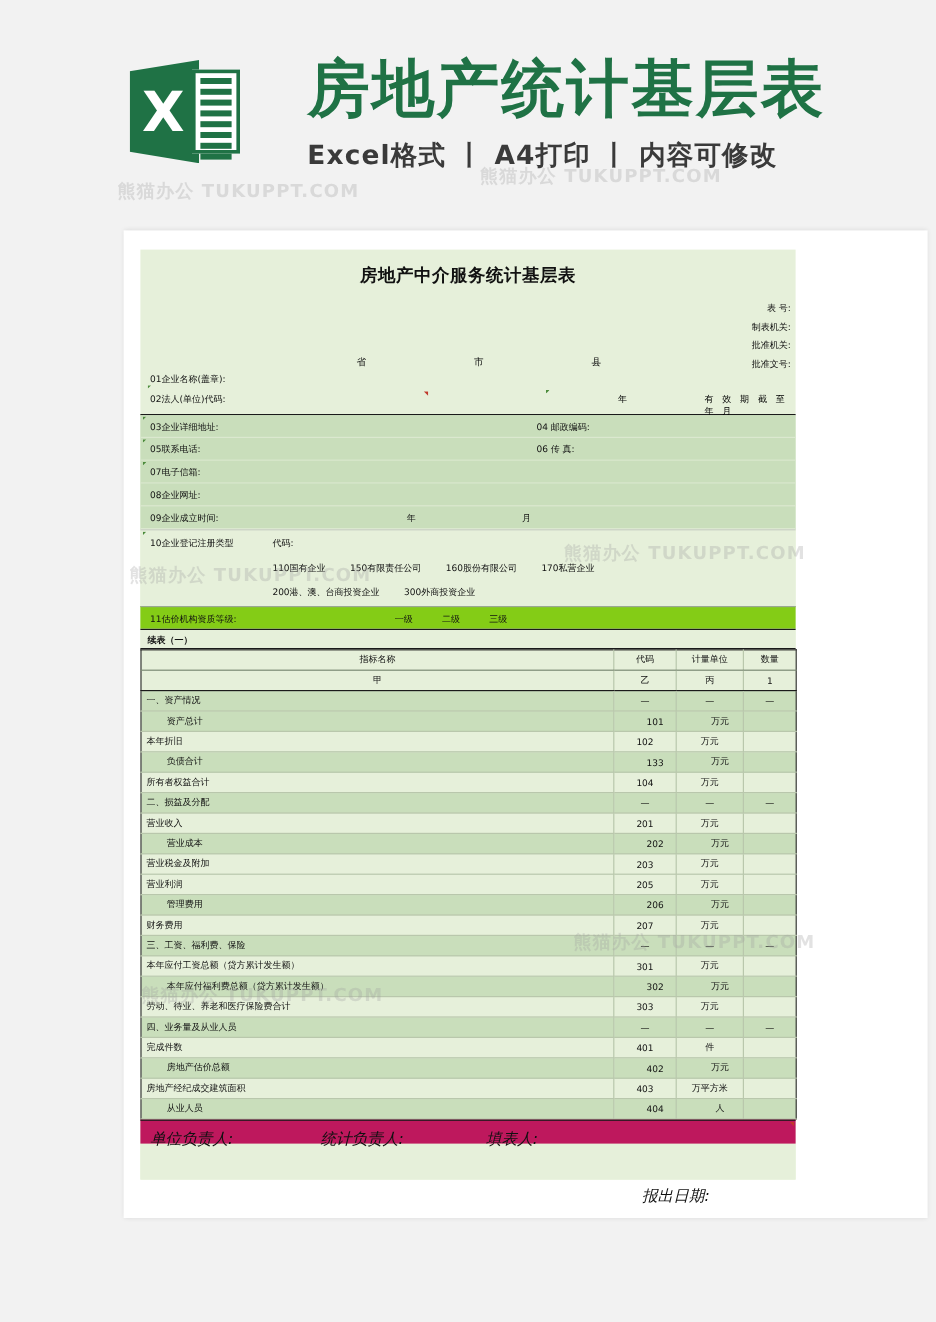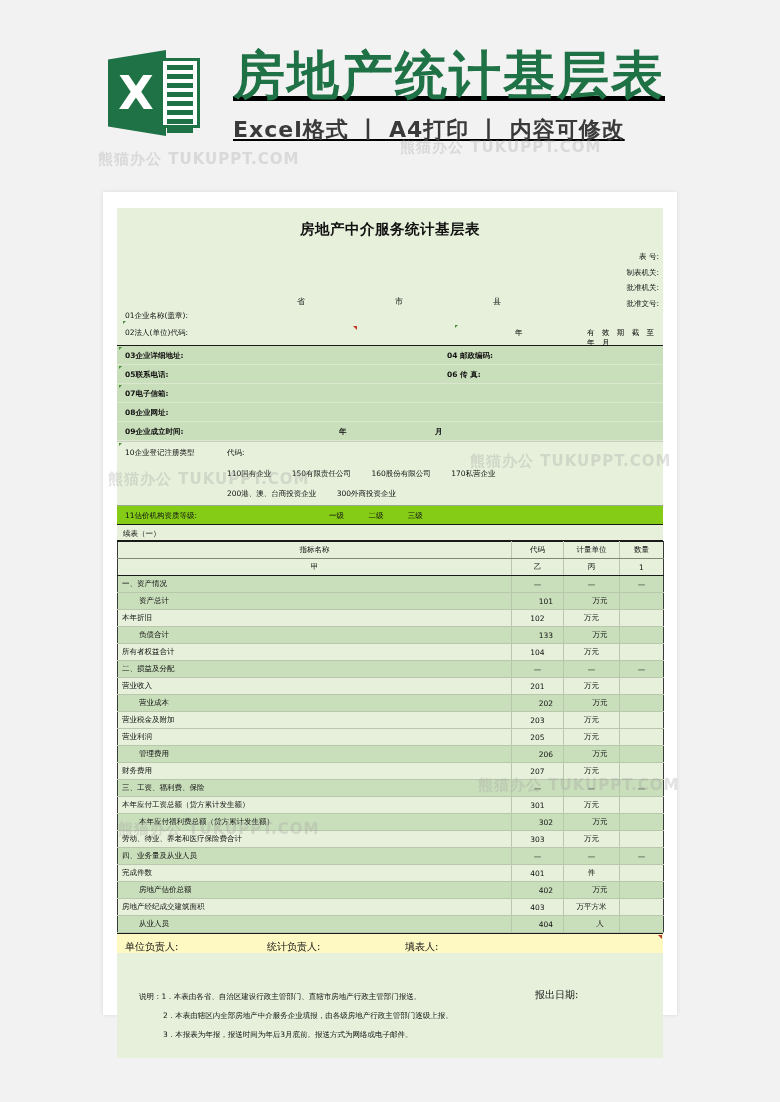--- a/index.html
+++ b/index.html
@@ -55,21 +55,21 @@
     border: 3px solid #1f7245;
   }
   .xls-logo .doc-right i {
     display: block;
     height: 5px;
     background: #1f7245;
     margin: 4px 4px 0 4px;
   }
   .xls-logo .doc-right i:first-child { margin-top: 4px; }
 
-  .banner-text { margin-left: 25px; padding-top: 2px; text-decoration: underline; }
+  .banner-text { margin-left: 48px; padding-top: 2px; }
   .banner-title {
     font-size: 52px;
     font-weight: bold;
     color: #1f7245;
     letter-spacing: 2px;
     line-height: 1.05;
     white-space: nowrap;
   }
   .banner-sub {
     margin-top: 12px;
@@ -89,21 +89,21 @@
     letter-spacing: 1px;
     pointer-events: none;
     white-space: nowrap;
     font-family: "DejaVu Sans", "Liberation Sans", sans-serif;
   }
 
   
   .page {
     position: absolute;
     left: 103px; top: 192px;
-    width: 574px; height: 823px;
+    width: 670px; height: 823px;
     background: #ffffff;
     box-shadow: 0 0 4px rgba(0,0,0,0.10);
   }
   .sheet {
     position: absolute;
     left: 14px; top: 16px;
     width: 546px;
     background: #e6f0da;
   }
 
@@ -153,21 +153,20 @@
 
   
   .lined { border-top: 1.4px solid #1a1a1a; }
   .frow {
     position: relative;
     height: 19px;
     background: #c9debb;
     border-bottom: 1px solid #dbe8cf;
     font-size: 7.5px;
     color: #111;
-    font-weight: bold;
   }
   .frow .lab { position: absolute; left: 8px; top: 5px; }
   .frow .lab2 { position: absolute; left: 330px; top: 5px; }
   .frow .mid { position: absolute; left: 222px; top: 5px; }
   .frow .mid2 { position: absolute; left: 318px; top: 5px; }
 
   .regblock {
     position: relative;
     background: #e6f0da;
     border-top: 1px solid #c9cfc2;
@@ -196,21 +195,21 @@
 
   .controw {
     position: relative;
     height: 17px;
     background: #e6f0da;
     border-top: 1.4px solid #1a1a1a;
     border-bottom: 1.4px solid #1a1a1a;
     font-size: 7.5px;
     color: #111;
   }
-  .controw .lab { position: absolute; left: 6px; top: 4px; }
+  .controw .lab { position: absolute; left: 6px; top: 4px; font-weight: bold; }
 
   
   table.main {
     width: 100%;
     border-collapse: collapse;
     table-layout: fixed;
     font-size: 7.5px;
     color: #111;
   }
   table.main col.c-name { width: 394px; }
@@ -245,24 +244,25 @@
   table.main td.code, table.main th.code { border-left: 1.4px solid #3a3a3a; text-align: center; }
   table.main td.qty,  table.main th.qty  { border-left: 1.4px solid #6b7a63; }
   table.main td.unit, table.main th.unit { border-left: 1px solid #b9c7ac; }
   table.main td:last-child, table.main th:last-child { border-right: 1.4px solid #3a3a3a; }
   table.main td:first-child, table.main th:first-child { border-left: 1.4px solid #3a3a3a; }
 
   
   .sigrow {
     position: relative;
     height: 20px;
-    background: #fef9c3;
+    background: #be185d;
     border-top: 1.4px solid #1a1a1a;
-    font-size: 10px;
-    color: #111;
+    font-size: 13px;
+    color: #111;
+    font-style: italic;
   }
   .sigrow span { position: absolute; top: 6px; }
   .s1 { left: 8px; }
   .s2 { left: 150px; }
   .s3 { left: 288px; }
   .s4 { left: 418px; margin-top: 48px; }
 
   .spacer-block { height: 30px; background: #e6f0da; }
 
   .notes {
@@ -562,25 +562,20 @@
     <div class="sigrow">
       <span class="s1">单位负责人:</span>
       <span class="s2">统计负责人:</span>
       <span class="s3">填表人:</span>
       <span class="s4">报出日期:</span>
       <div class="redtick" style="right:1px; top:1px;"></div>
     </div>
 
     <div class="spacer-block"></div>
 
-    <div class="notes">
-      <div class="n1">说明：1．本表由各省、自治区建设行政主管部门、直辖市房地产行政主管部门报送。</div>
-      <div class="n2">2．本表由辖区内全部房地产中介服务企业填报，由各级房地产行政主管部门逐级上报。</div>
-      <div class="n3">3．本报表为年报，报送时间为年后3月底前。报送方式为网络或电子邮件。</div>
-    </div>
 
   </div>
 </div>
 
 <div class="wm" style="left:108px; top:470px;">熊猫办公 TUKUPPT.COM</div>
 <div class="wm" style="left:470px; top:452px;">熊猫办公 TUKUPPT.COM</div>
 <div class="wm" style="left:118px; top:820px;">熊猫办公 TUKUPPT.COM</div>
 <div class="wm" style="left:478px; top:776px;">熊猫办公 TUKUPPT.COM</div>
 
 </body></html>

